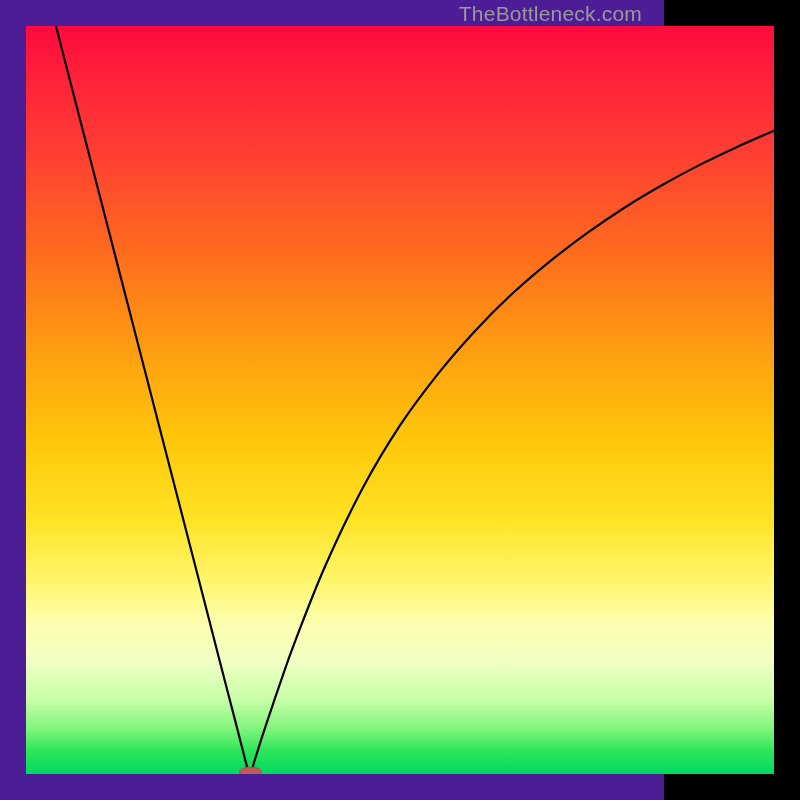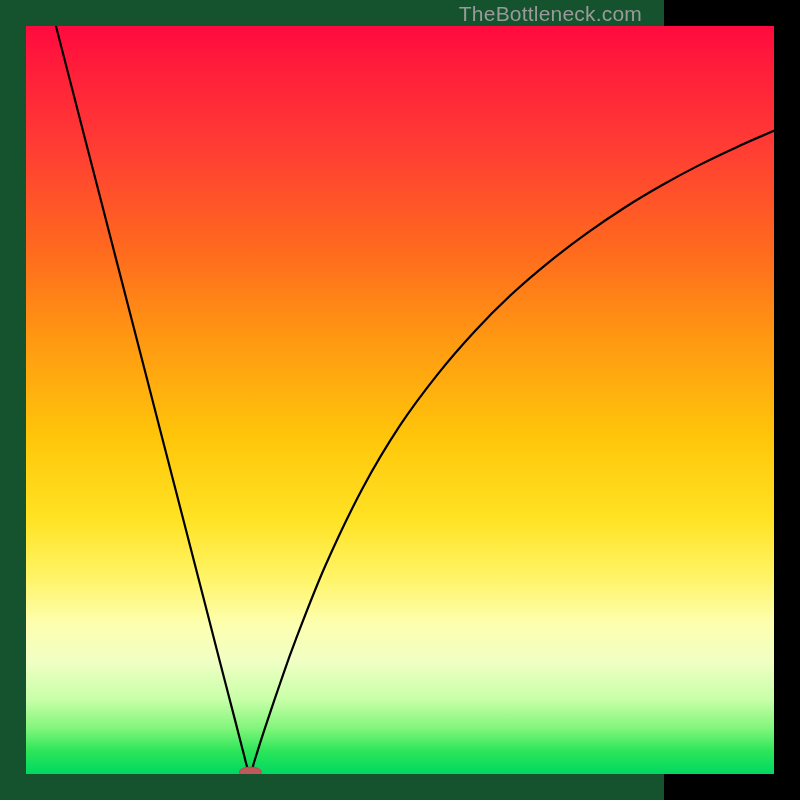--- a/index.html
+++ b/index.html
@@ -10,21 +10,21 @@
     overflow: hidden;
     background: #000;
     font-family: Arial, Helvetica, sans-serif;
   }
   .frame {
     position: absolute;
     top: 0;
     left: 0;
     width: 664px;
     height: 800px;
-    background: #14532d;
+    background: #4c1d95;
   }
   .plot {
     position: absolute;
     top: 26px;
     left: 26px;
     width: 748px;
     height: 748px;
     overflow: hidden;
   }
   .gradient {

